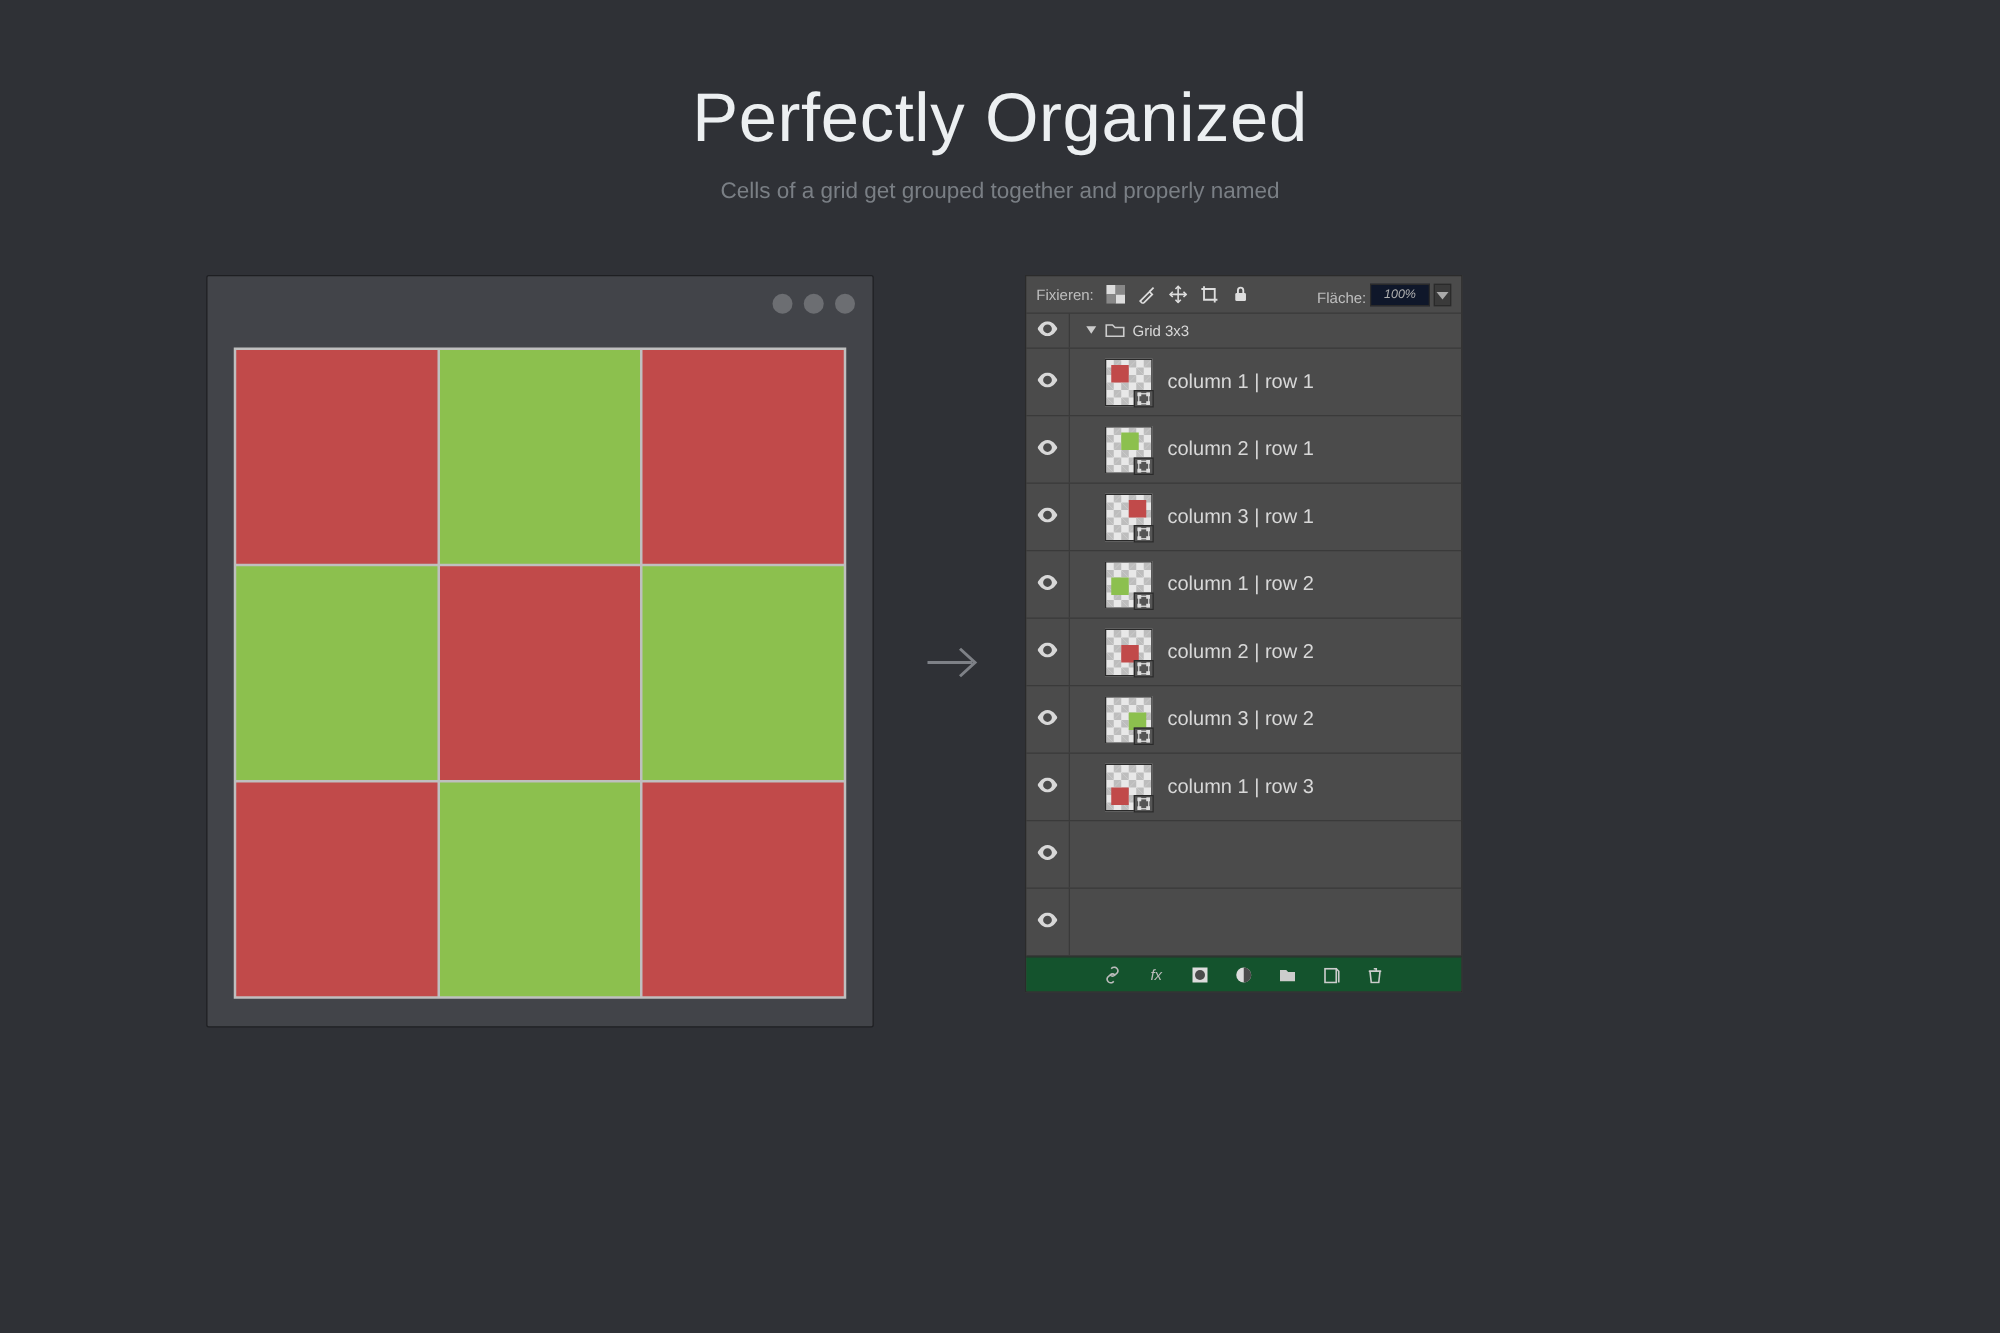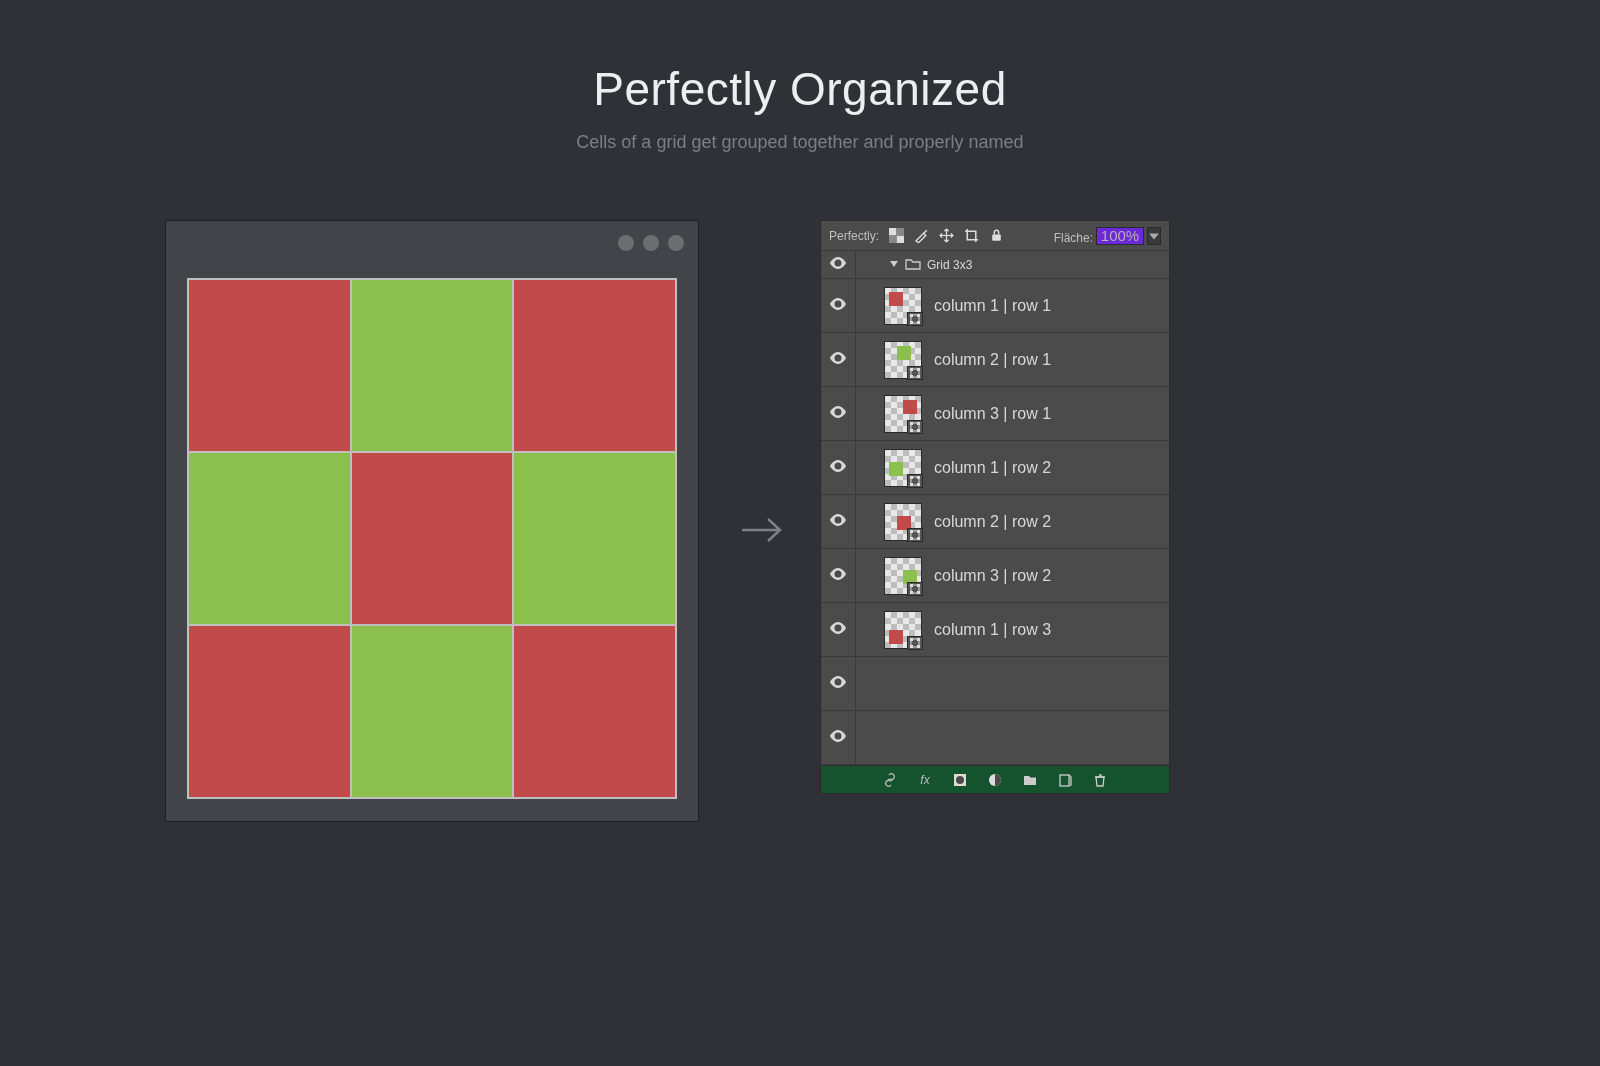--- a/index.html
+++ b/index.html
@@ -9,21 +9,21 @@
     background: #2f3136;
     font-family: "Segoe UI", Arial, sans-serif;
     overflow: hidden;
     color: #ccc;
   }
   .heading {
     text-align: center;
     padding-top: 62px;
   }
   .heading h1 {
-    font-size: 46px;
+    font-size: 55px;
     font-weight: 300;
     color: #eceff1;
     letter-spacing: 0.5px;
   }
   .heading p {
     margin-top: 16px;
     font-size: 18px;
     font-weight: 300;
     color: #7a7f85;
   }
@@ -120,41 +120,41 @@
   }
   .panel .toolbar .fill-field {
     display: flex;
     align-items: flex-end;
     gap: 3px;
     margin-left: 29px;
   }
   .panel .toolbar .fill-field .box {
     width: 48px;
     height: 18px;
-    background: #6d28d9;
+    background: #0f172a;
     border: 1px solid #2a2a2a;
     text-align: center;
     line-height: 16px;
-    font-size: 15px;
+    font-size: 10px;
     color: #b0b0b0;
+    font-style: italic;
   }
   .panel .toolbar .fill-field .chev {
     width: 14px; height: 18px;
     background: #3a3a3a;
     border: 1px solid #2a2a2a;
     display:flex;align-items:center;justify-content:center;
     color:#888;
   }
 
   .group-row {
     height: 28px;
     display: flex;
     align-items: center;
     border-bottom: 1px solid #3a3a3a;
-    gap: 21px;
   }
   .vis-col {
     width: 35px;
     display: flex;
     align-items: center;
     justify-content: center;
     border-right: 1px solid #3a3a3a;
     align-self: stretch;
   }
   .eye svg { width: 16px; height: 12px; }
@@ -269,21 +269,21 @@
 
   <div class="arrow">
     <svg viewBox="0 0 44 32" fill="none" stroke="currentColor" stroke-width="2.4">
       <line x1="2" y1="16" x2="38" y2="16"></line>
       <polyline points="28,5 40,16 28,27"></polyline>
     </svg>
   </div>
 
   <div class="panel">
     <div class="toolbar">
-      <span>Perfectly:</span>
+      <span>Fixieren:</span>
       <span class="icon">
         <svg viewBox="0 0 12 12">
             <rect x="0" y="0" width="6" height="6" fill="#ddd"></rect>
             <rect x="6" y="6" width="6" height="6" fill="#ddd"></rect>
             <rect x="6" y="0" width="6" height="6" fill="#888"></rect>
             <rect x="0" y="6" width="6" height="6" fill="#888"></rect>
           </svg>
       </span>
       <span class="icon">
         <svg viewBox="0 0 14 14" stroke="#ddd" fill="none" stroke-width="1.3">

